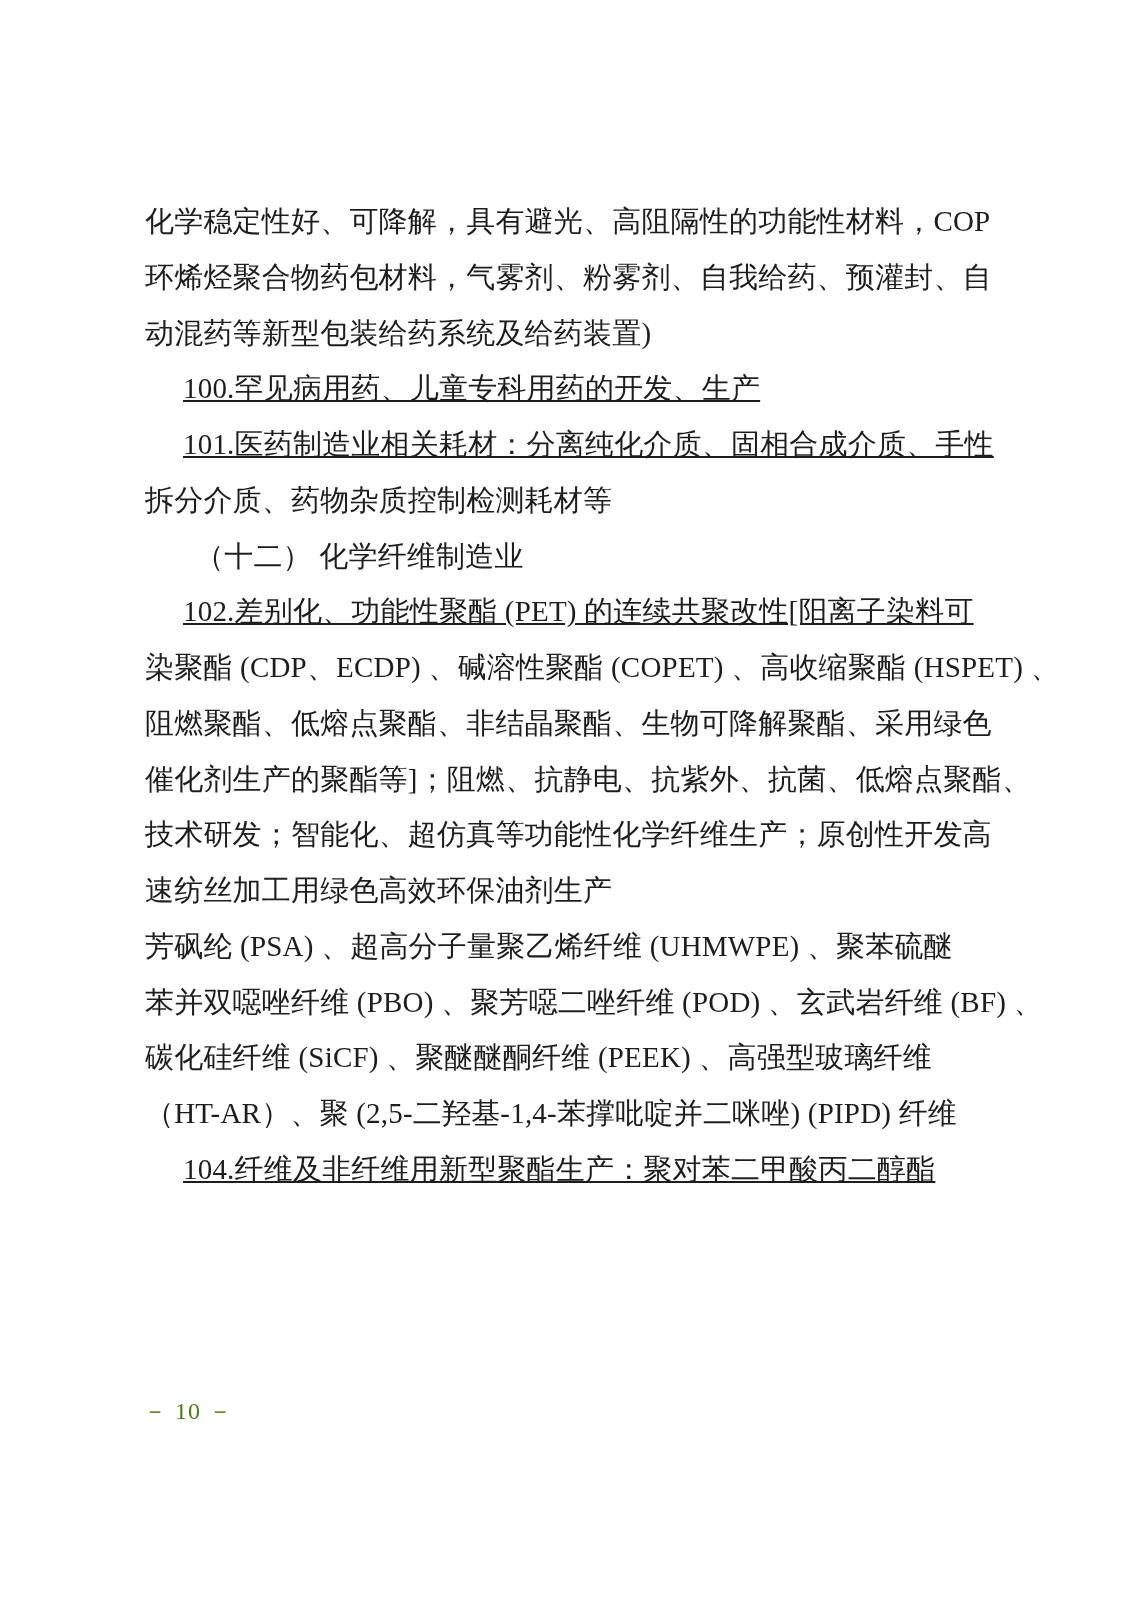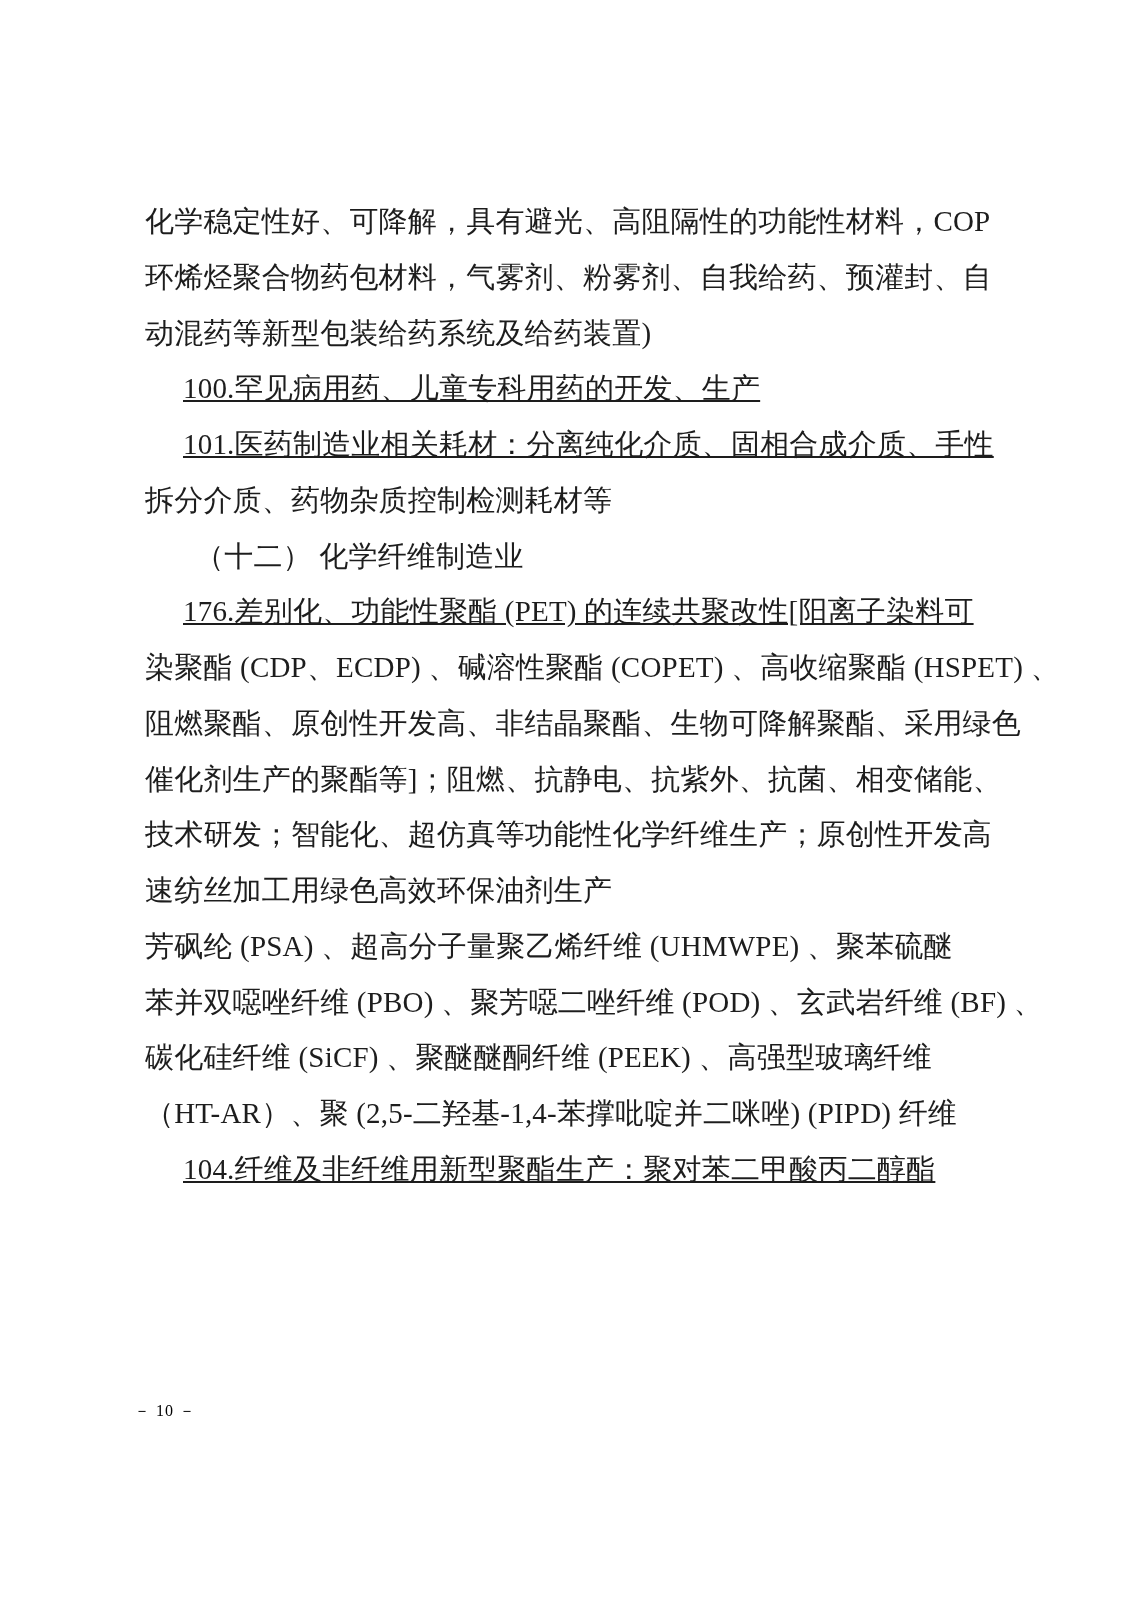--- a/index.html
+++ b/index.html
@@ -30,44 +30,44 @@
   }
   .line.indent-num {
     padding-left: 38px;
     text-decoration: underline;
   }
   .line.indent-section {
     padding-left: 50px;
   }
   .footer {
     position: absolute;
-    left: 134px;
+    left: 143px;
     top: 1396px;
-    font-size: 16px;
+    font-size: 24px;
     line-height: 30px;
-    color: #000000;
+    color: #4d7c0f;
     letter-spacing: 1px;
   }
 </style>
 </head>
 <body>
 
 <div class="page">
   <div class="content">
     <div class="line">化学稳定性好、可降解，具有避光、高阻隔性的功能性材料，COP</div>
     <div class="line">环烯烃聚合物药包材料，气雾剂、粉雾剂、自我给药、预灌封、自</div>
     <div class="line">动混药等新型包装给药系统及给药装置)</div>
     <div class="line indent-num">100.罕见病用药、儿童专科用药的开发、生产</div>
     <div class="line indent-num">101.医药制造业相关耗材：分离纯化介质、固相合成介质、手性</div>
     <div class="line">拆分介质、药物杂质控制检测耗材等</div>
     <div class="line indent-section">（十二） 化学纤维制造业</div>
-    <div class="line indent-num">176.差别化、功能性聚酯 (PET) 的连续共聚改性[阳离子染料可</div>
+    <div class="line indent-num">102.差别化、功能性聚酯 (PET) 的连续共聚改性[阳离子染料可</div>
     <div class="line">染聚酯 (CDP、ECDP) 、碱溶性聚酯 (COPET) 、高收缩聚酯 (HSPET) 、</div>
-    <div class="line">阻燃聚酯、原创性开发高、非结晶聚酯、生物可降解聚酯、采用绿色</div>
-    <div class="line">催化剂生产的聚酯等]；阻燃、抗静电、抗紫外、抗菌、相变储能、</div>
+    <div class="line">阻燃聚酯、低熔点聚酯、非结晶聚酯、生物可降解聚酯、采用绿色</div>
+    <div class="line">催化剂生产的聚酯等]；阻燃、抗静电、抗紫外、抗菌、低熔点聚酯、</div>
     <div class="line">技术研发；智能化、超仿真等功能性化学纤维生产；原创性开发高</div>
     <div class="line">速纺丝加工用绿色高效环保油剂生产</div>
     <div class="line">芳砜纶 (PSA) 、超高分子量聚乙烯纤维 (UHMWPE) 、聚苯硫醚</div>
     <div class="line">苯并双噁唑纤维 (PBO) 、聚芳噁二唑纤维 (POD) 、玄武岩纤维 (BF) 、</div>
     <div class="line">碳化硅纤维 (SiCF) 、聚醚醚酮纤维 (PEEK) 、高强型玻璃纤维</div>
     <div class="line">（HT-AR）、聚 (2,5-二羟基-1,4-苯撑吡啶并二咪唑)  (PIPD) 纤维</div>
     <div class="line indent-num">104.纤维及非纤维用新型聚酯生产：聚对苯二甲酸丙二醇酯</div>
   </div>
   <div class="footer">－ 10 －</div>
 </div>

